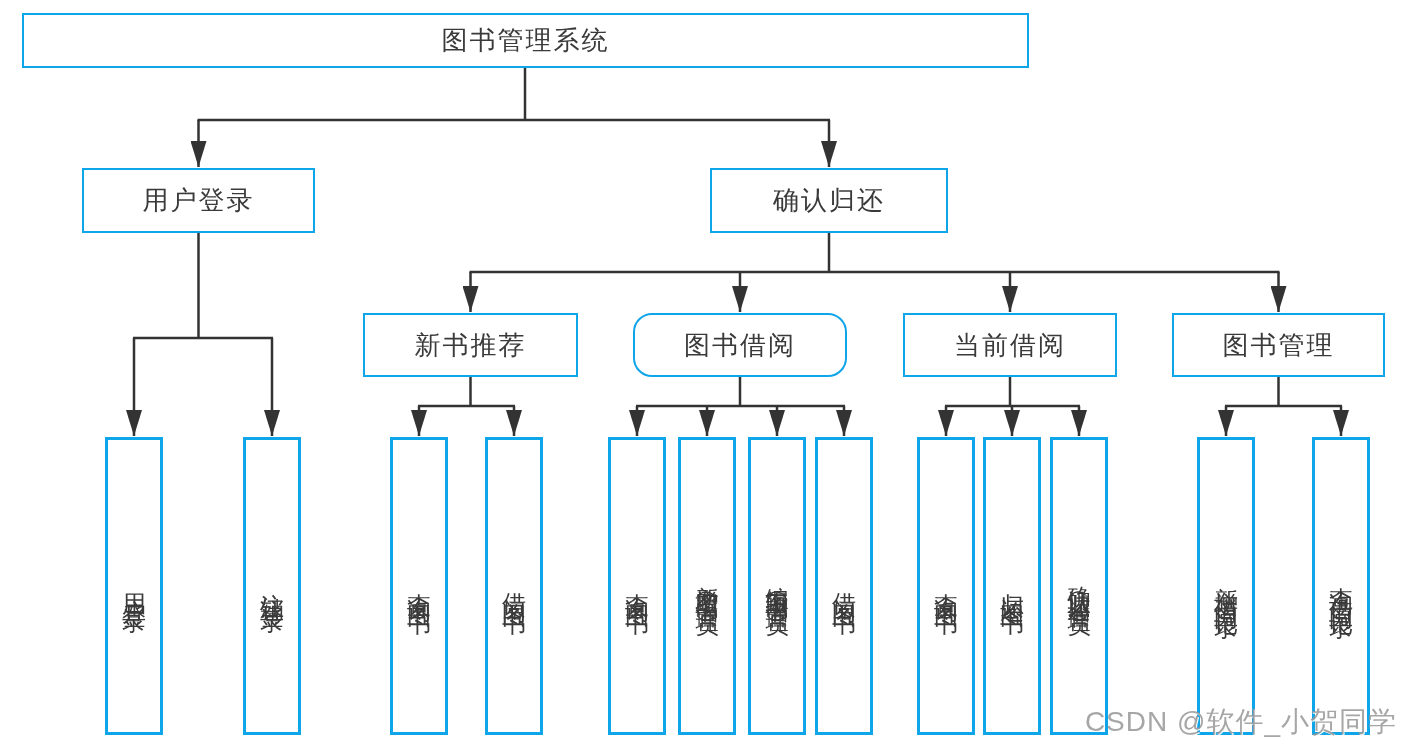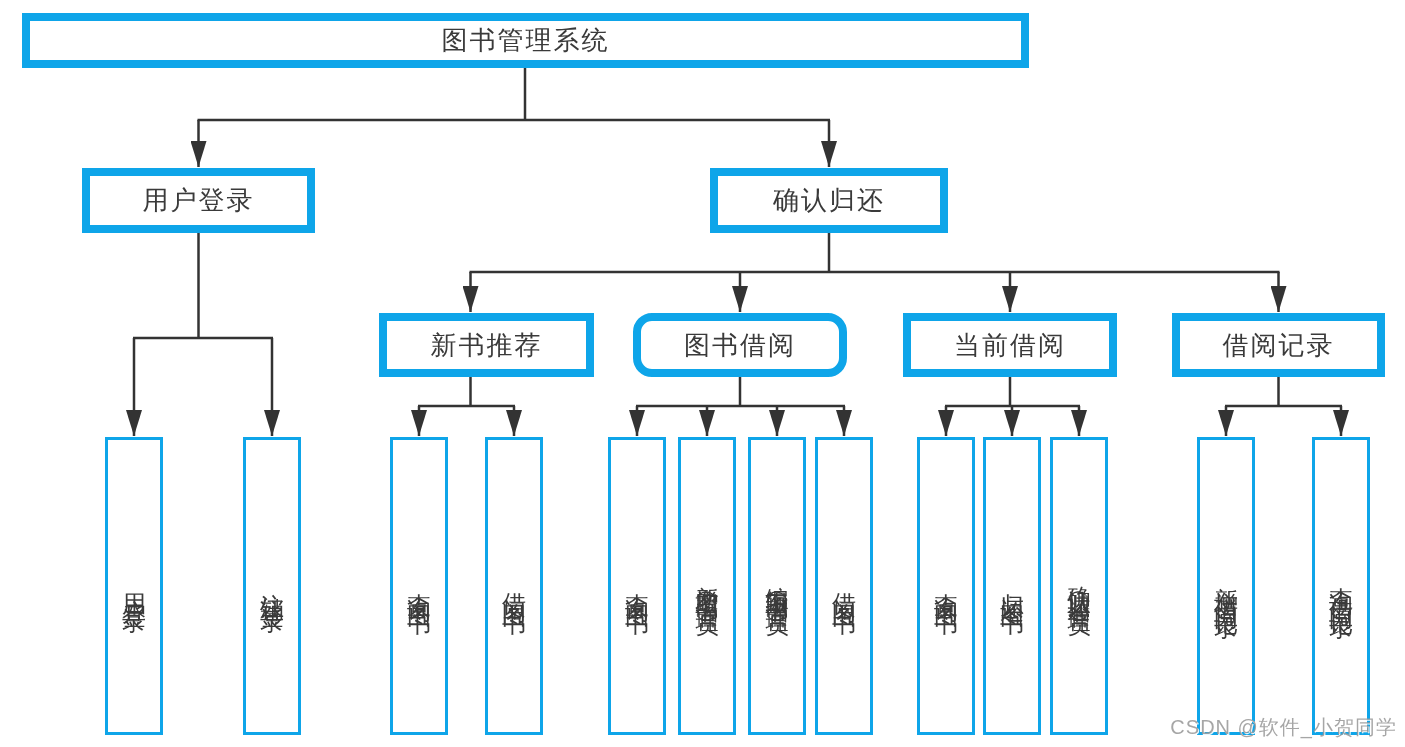--- a/index.html
+++ b/index.html
@@ -19,21 +19,21 @@
   .connectors {
     position: absolute;
     left: 0;
     top: 0;
     pointer-events: none;
   }
   .node {
     position: absolute;
     box-sizing: border-box;
     background: #ffffff;
-    border: 8px solid #0ea5e9;
+    border: 2px solid #0ea5e9;
     display: flex;
     align-items: center;
     justify-content: center;
   }
   .h-label {
     font-size: 26px;
     letter-spacing: 2px;
     white-space: nowrap;
   }
   .leaf {
@@ -48,21 +48,21 @@
     white-space: nowrap;
   }
   .v-label.long {
     font-size: 23px;
     letter-spacing: 4px;
   }
   .watermark {
     position: absolute;
     right: 8px;
     bottom: 6px;
-    font-size: 20px;
+    font-size: 28px;
     color: rgba(150, 150, 150, 0.85);
     text-shadow: 1px 1px 0 rgba(255, 255, 255, 0.9);
     letter-spacing: 1px;
     white-space: nowrap;
     z-index: 5;
   }
 </style>
 </head>
 <body>
 
@@ -122,31 +122,31 @@
     <span class="h-label">图书管理系统</span>
   </div>
 
   <div class="node" style="left:82px; top:168px; width:233px; height:65px;">
     <span class="h-label">用户登录</span>
   </div>
   <div class="node" style="left:710px; top:168px; width:238px; height:65px;">
     <span class="h-label">确认归还</span>
   </div>
 
-  <div class="node" style="left:363px; top:313px; width:215px; height:64px;margin-left:16px;">
+  <div class="node" style="left:363px; top:313px; width:215px; height:64px;">
     <span class="h-label">新书推荐</span>
   </div>
   <div class="node" style="left:633px; top:313px; width:214px; height:64px;border-radius:19px;">
     <span class="h-label">图书借阅</span>
   </div>
   <div class="node" style="left:903px; top:313px; width:214px; height:64px;">
     <span class="h-label">当前借阅</span>
   </div>
   <div class="node" style="left:1172px; top:313px; width:213px; height:64px;">
-    <span class="h-label">借阅记录</span>
+    <span class="h-label">图书管理</span>
   </div>
 
   <div class="node leaf" style="left:105px; top:437px; width:58px; height:298px;">
     <span class="v-label">用户登录</span>
   </div>
   <div class="node leaf" style="left:243px; top:437px; width:58px; height:298px;">
     <span class="v-label">注销登录</span>
   </div>
 
   <div class="node leaf" style="left:390px; top:437px; width:58px; height:298px;">

